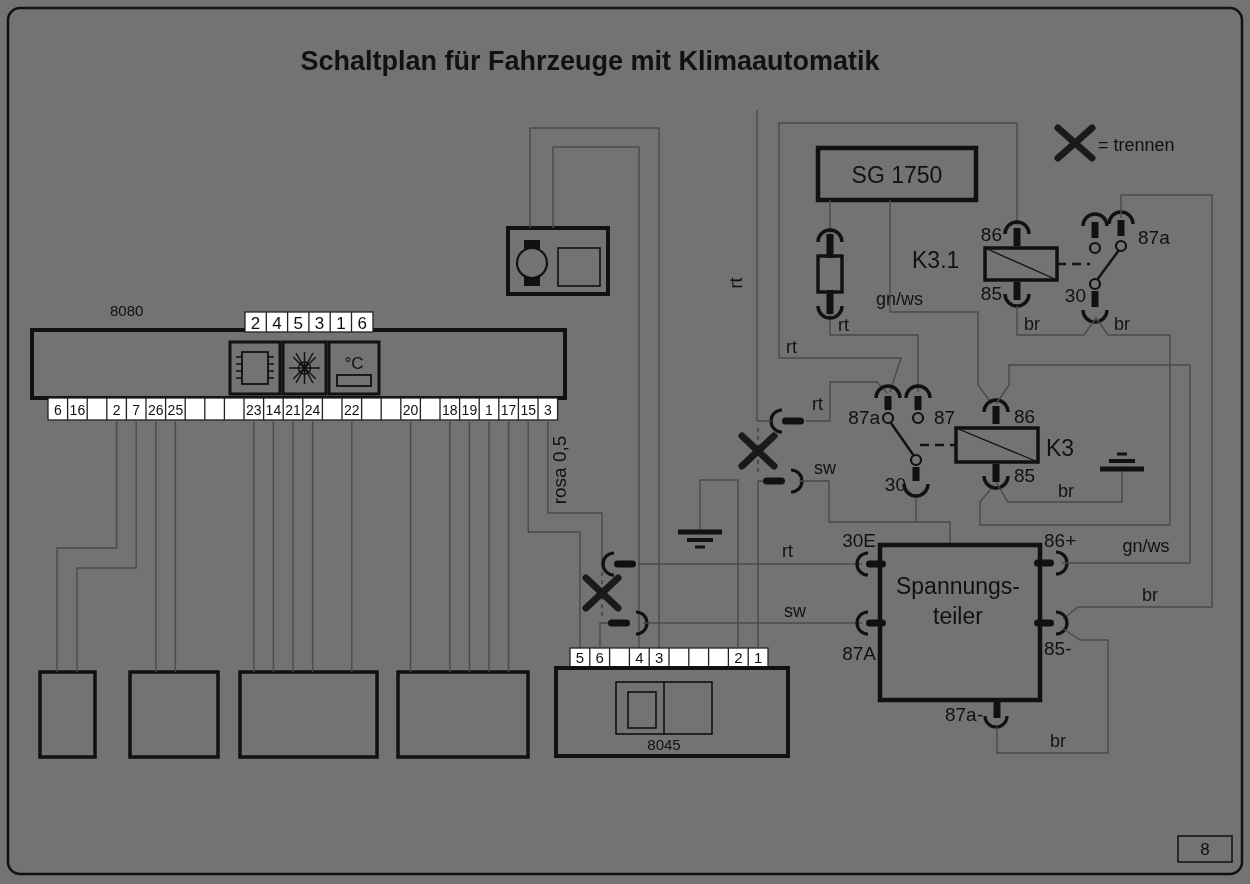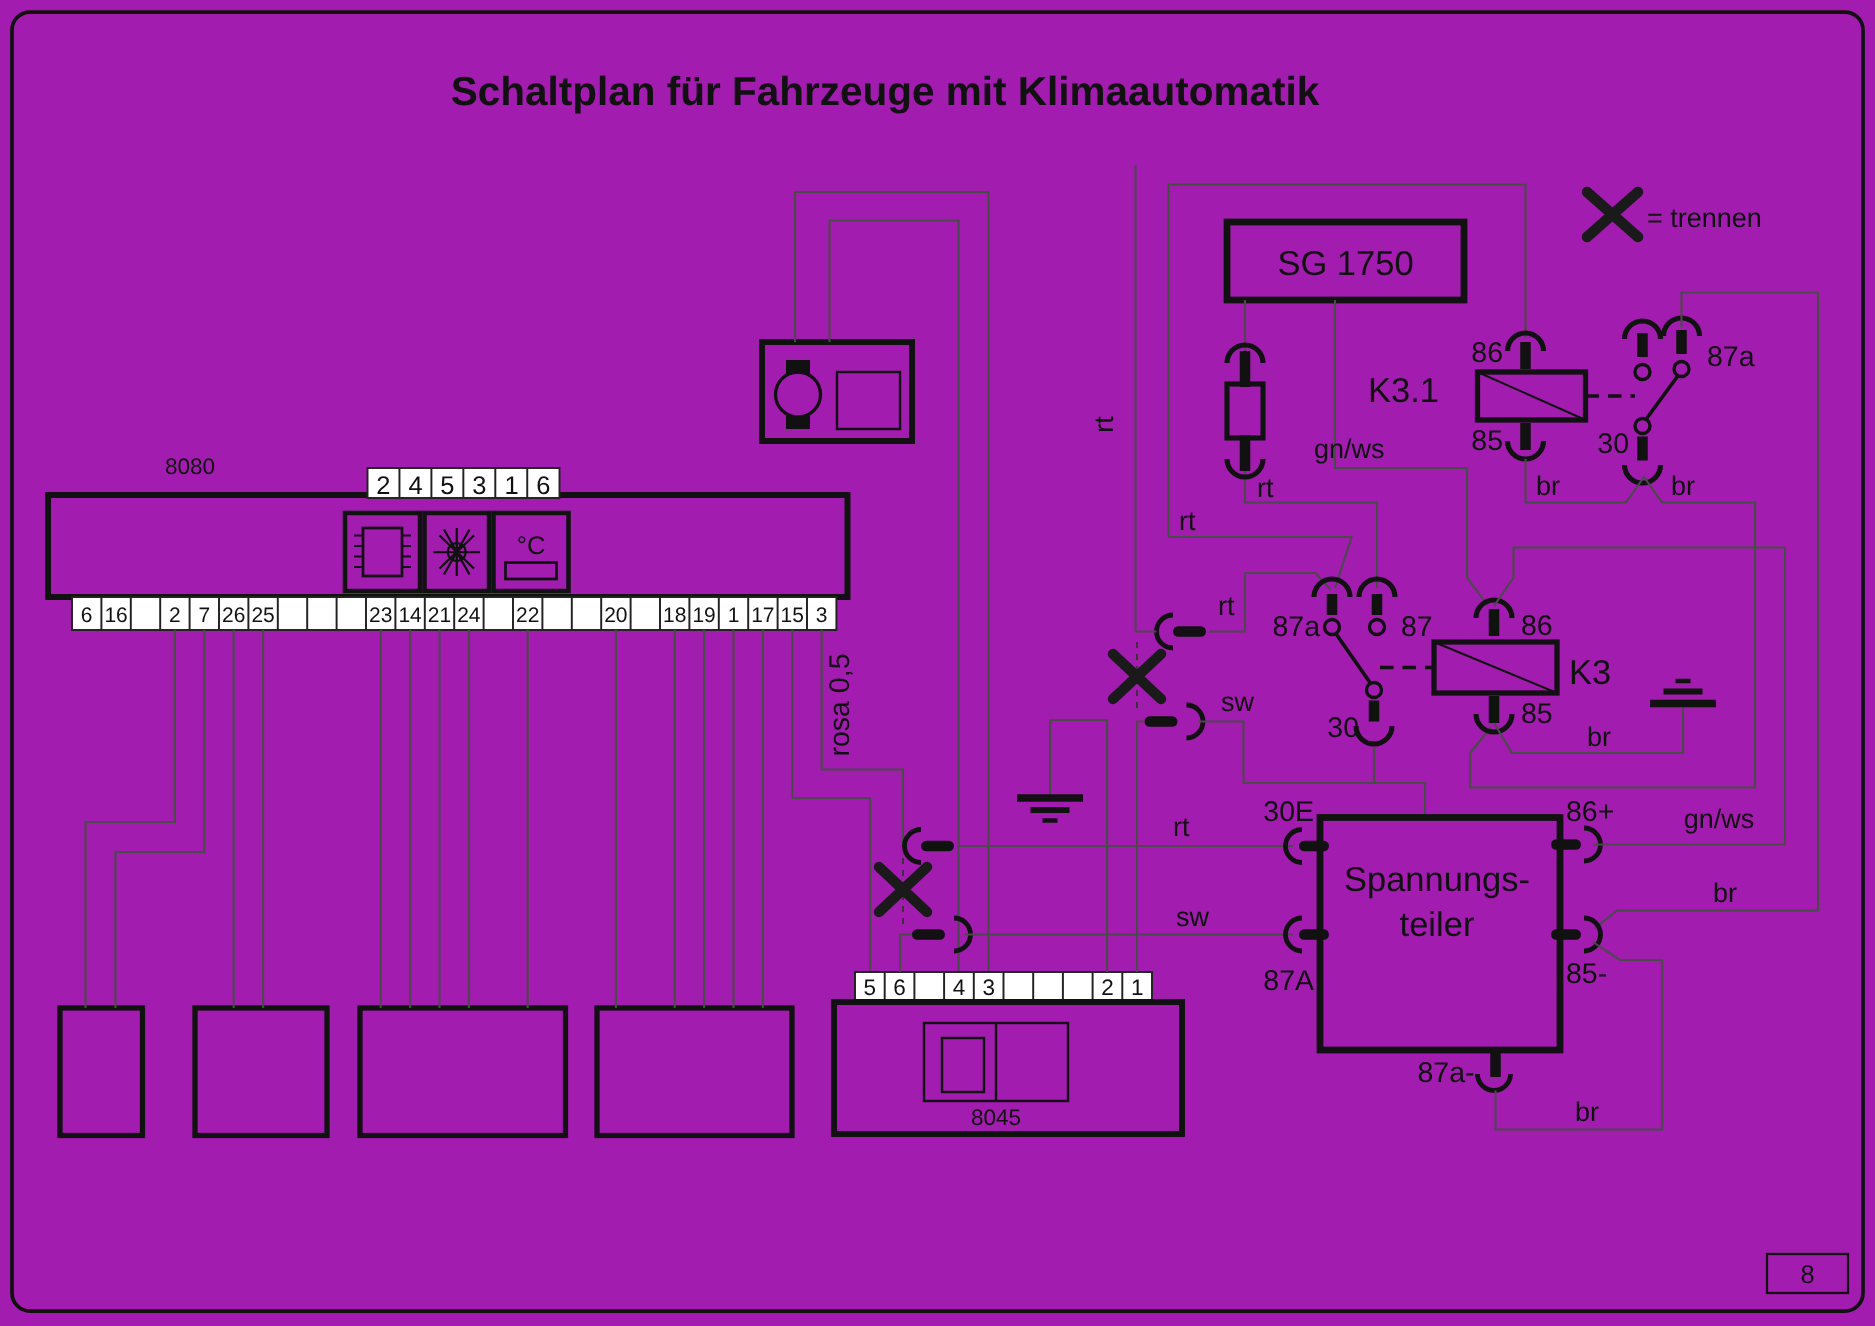--- a/index.html
+++ b/index.html
@@ -1,16 +1,16 @@
 <!DOCTYPE html>
 <html><head>
 <meta charset="utf-8">
 <style>
   html,body{margin:0;padding:0;background:#fff;}
-  .stage{width:1250px;height:884px;position:relative;background:#a21caf;font-family:"Liberation Sans",sans-serif;}
+  .stage{width:1250px;height:884px;position:relative;background:#737373;font-family:"Liberation Sans",sans-serif;}
   svg{display:block;}
   .wire{stroke:#4a4a4a;stroke-width:1.4;fill:none;}
   .sym{stroke:#111;fill:none;}
   .cell{stroke:#222;stroke-width:1.3;fill:#fff;}
   .pin{fill:#111;}
   .lbl{font-family:"Liberation Sans",sans-serif;font-size:18px;fill:#111;}
   .lbl-term{font-family:"Liberation Sans",sans-serif;font-size:19px;fill:#111;}
   .lbl-big{font-family:"Liberation Sans",sans-serif;font-size:23px;fill:#111;}
   .lbl-unit{font-family:"Liberation Sans",sans-serif;font-size:15px;fill:#111;}
   .lbl-pin{font-family:"Liberation Sans",sans-serif;font-size:14px;fill:#111;}

